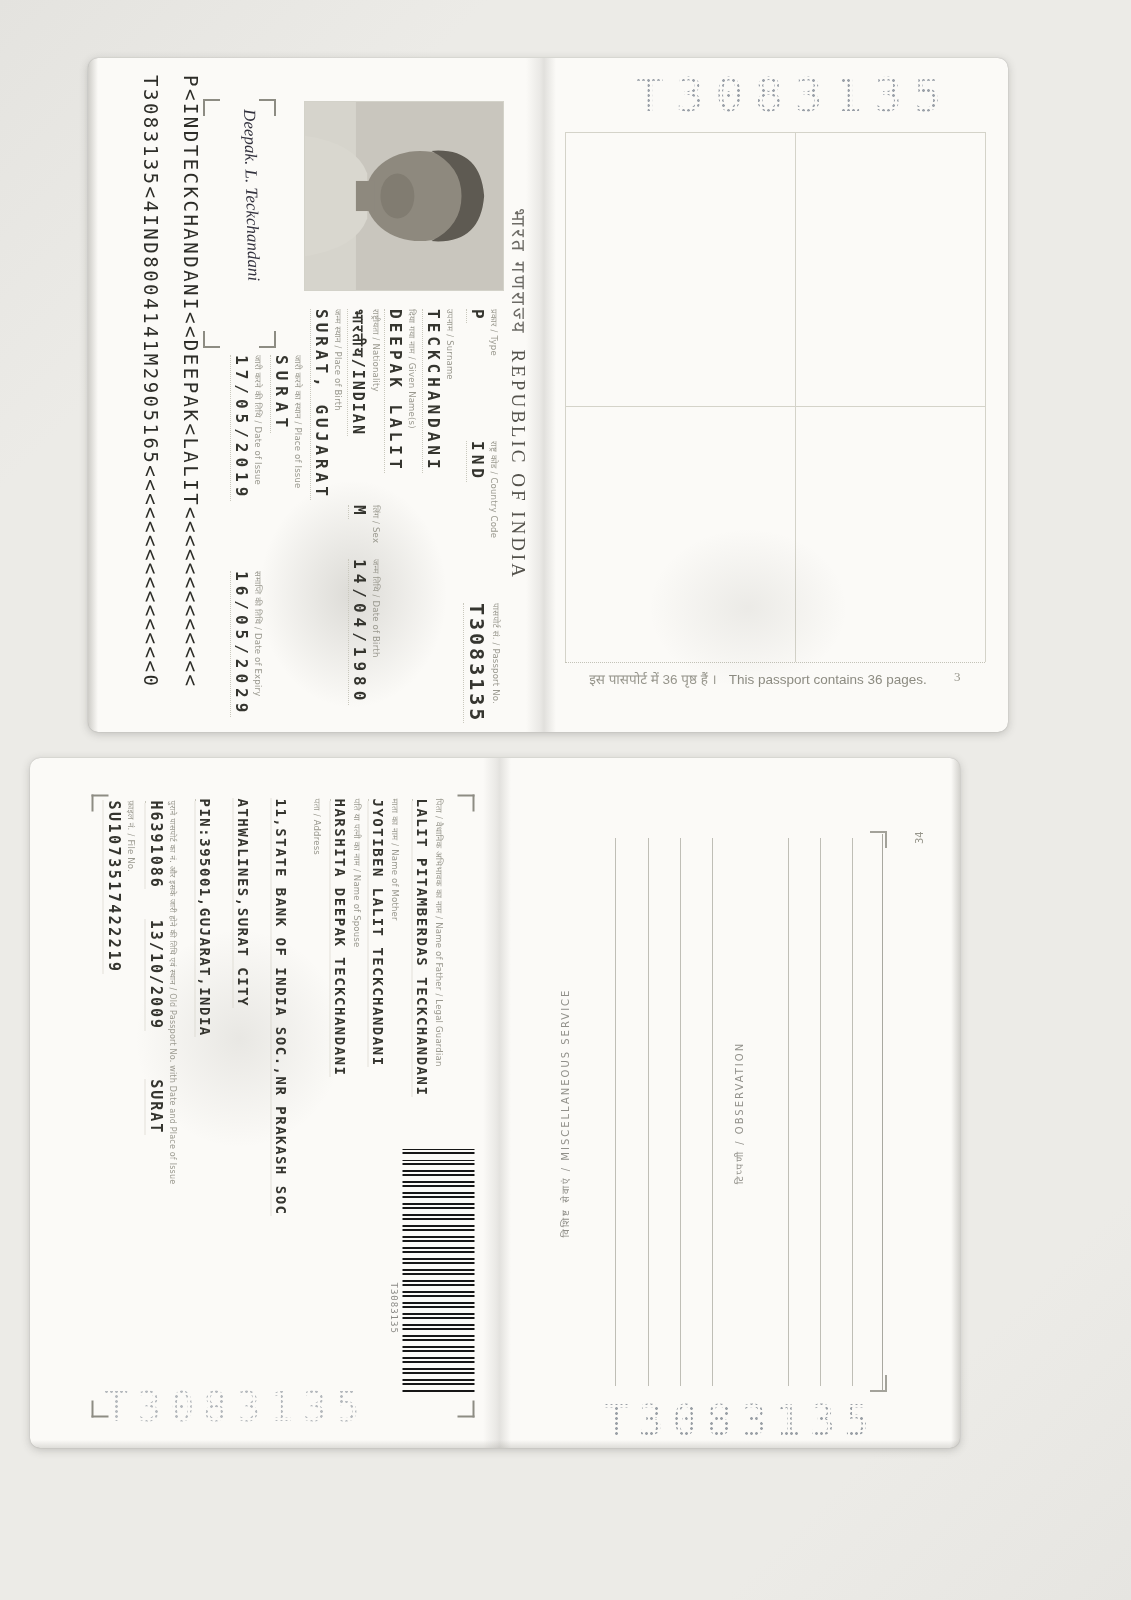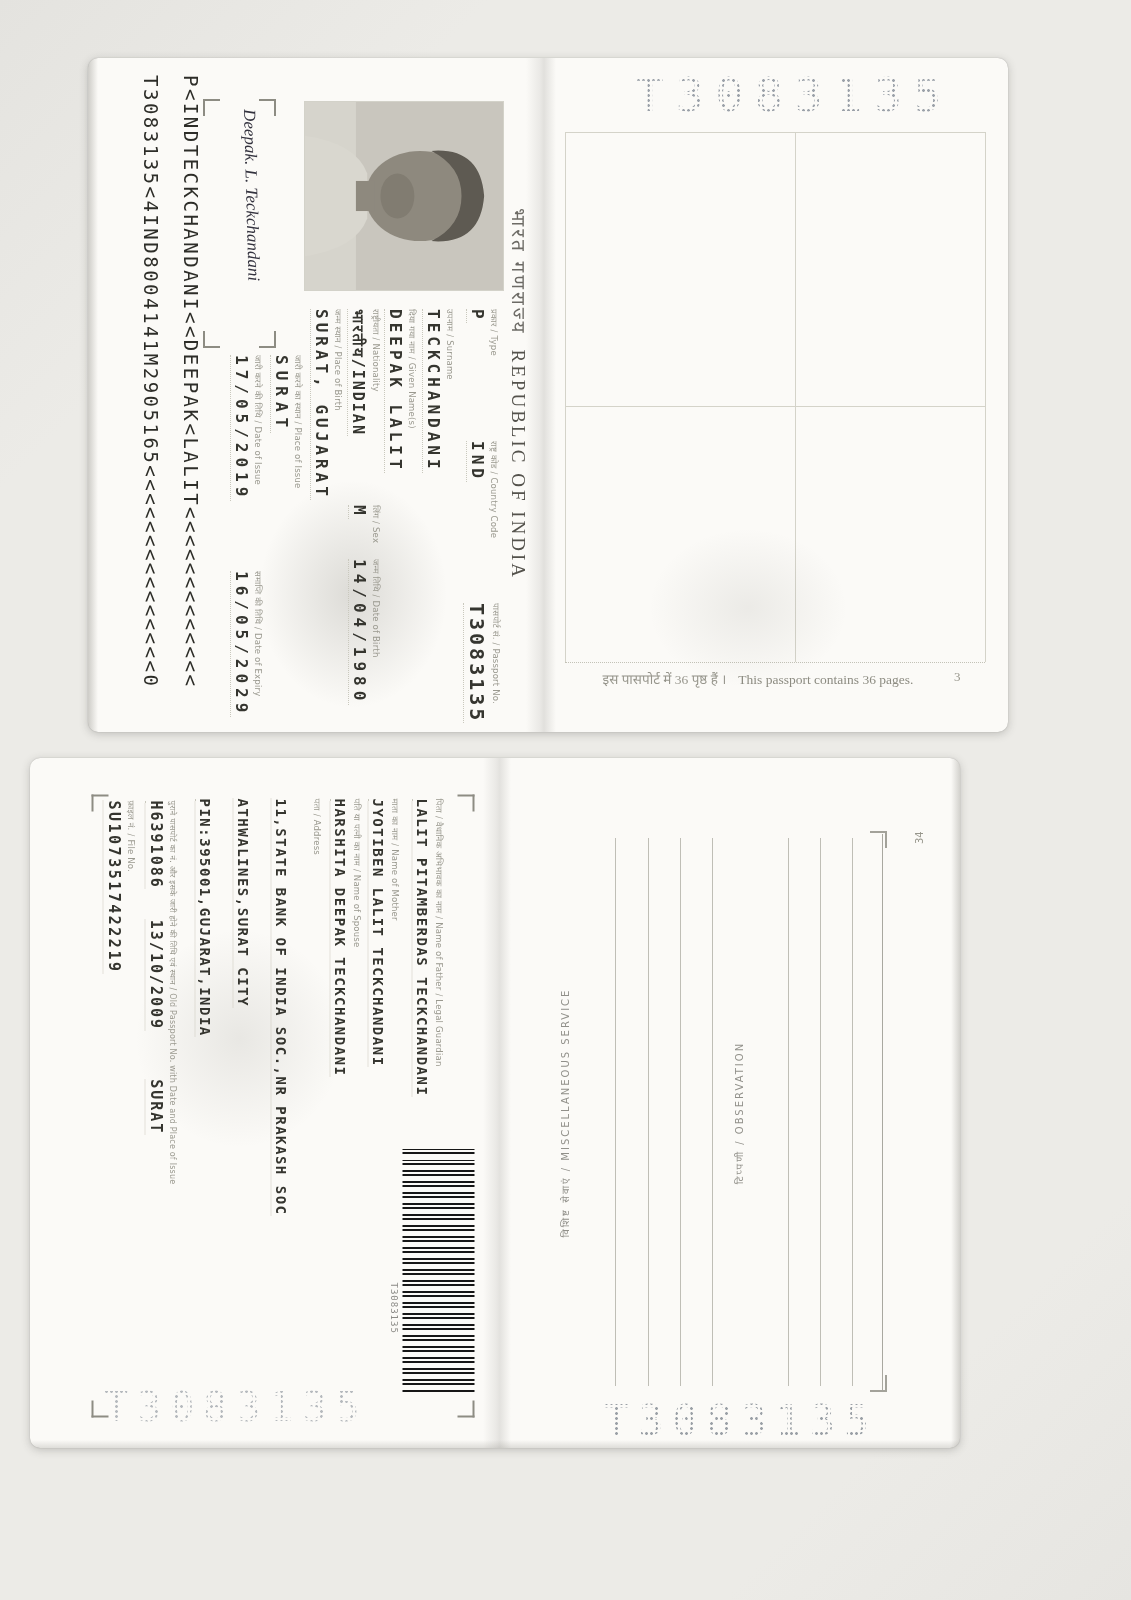--- a/index.html
+++ b/index.html
@@ -36,21 +36,21 @@
   .tl{border-left-width:2px;border-top-width:2px;}
   .tr{border-right-width:2px;border-top-width:2px;}
   .bl{border-left-width:2px;border-bottom-width:2px;}
   .br{border-right-width:2px;border-bottom-width:2px;}
   .smudge{position:absolute;background:radial-gradient(ellipse at center,rgba(110,108,98,.22),rgba(110,108,98,0) 70%);border-radius:50%;pointer-events:none;}
 
   
   .bp-h{position:absolute;left:477px;width:420px;height:0;border-top:1px solid #d4d3c9;}
   .bp-v{position:absolute;top:74px;height:530px;width:0;border-left:1px solid #d4d3c9;}
   .bp-dot{border-top-style:dotted;border-top-color:#c3c2b7;}
-  .caption{position:absolute;left:470px;top:612px;width:400px;text-align:center;font-family:Liberation Serif, serif;font-size:13.5px;color:#8c8b81;white-space:nowrap;}
+  .caption{position:absolute;left:470px;top:612px;width:400px;text-align:center;font-family:Liberation Sans, sans-serif;font-size:13.5px;color:#8c8b81;white-space:nowrap;}
   .caption .hi{margin-right:12px;opacity:.9;}
   .pgno{position:absolute;font-family:"Liberation Serif",serif;color:#97968c;}
 
   
   .perf{position:absolute;font-family:"DejaVu Sans Mono",monospace;color:#9ba1a9;
     -webkit-mask-image:radial-gradient(circle,#000 1.3px,rgba(0,0,0,0) 1.5px);-webkit-mask-size:5px 5px;
     mask-image:radial-gradient(circle,#000 1.3px,rgba(0,0,0,0) 1.5px);mask-size:5px 5px;white-space:nowrap;}
   .perf1{left:548px;top:10px;font-size:46px;letter-spacing:12px;}
   .perf2{left:74px;top:626px;font-size:40px;letter-spacing:9px;color:#a6abb0;opacity:.8;}
   .perf3{left:574px;top:638px;font-size:42px;letter-spacing:9px;color:#9aa0a6;}

